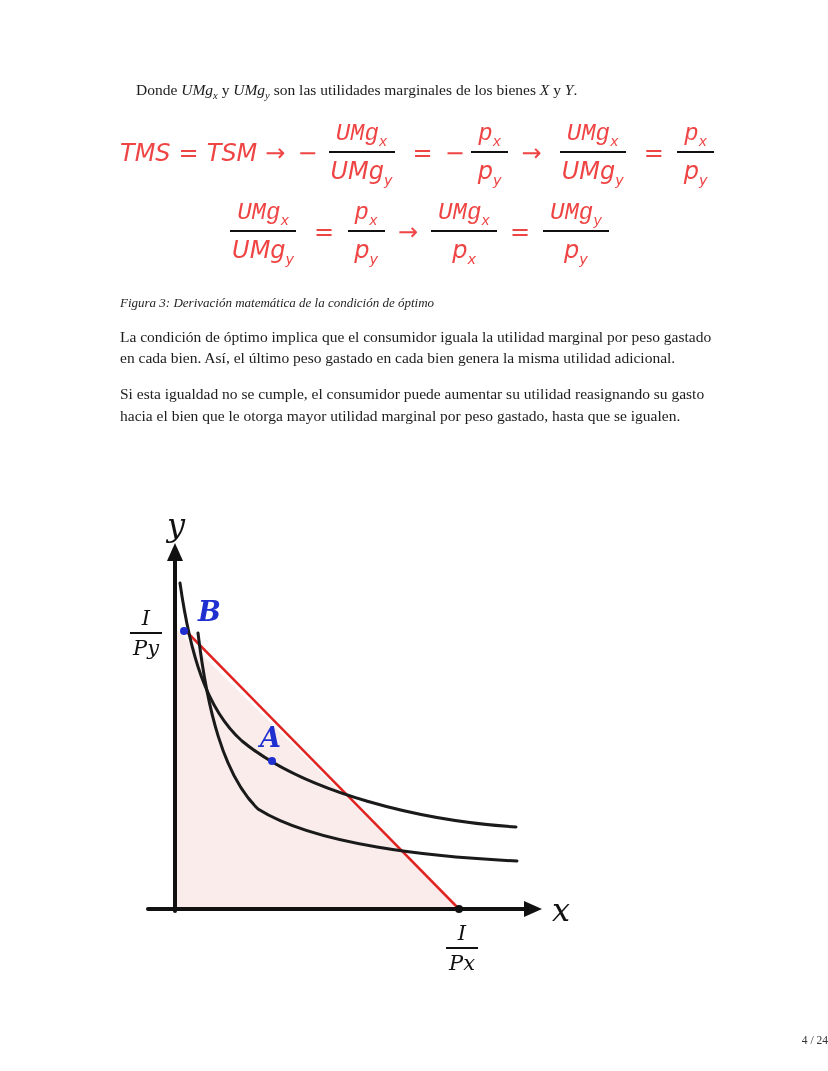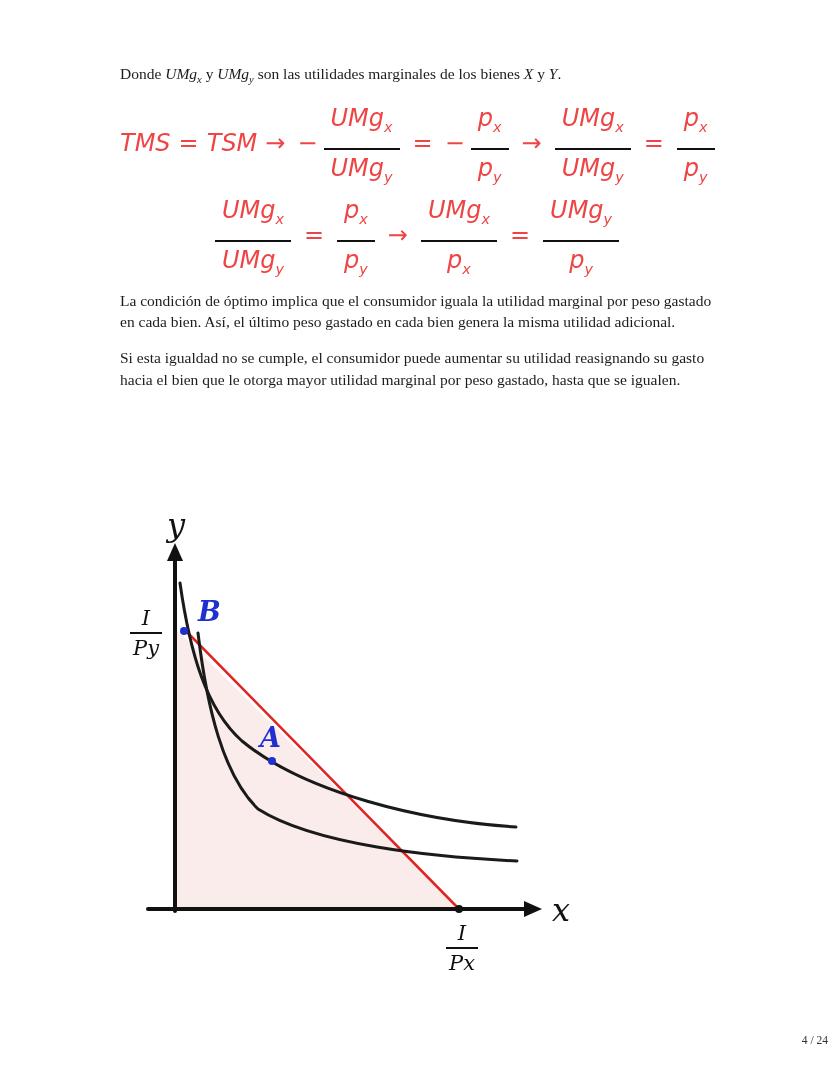--- a/index.html
+++ b/index.html
@@ -2,36 +2,36 @@
 <html><head>
 <meta charset="utf-8">
 <style>
   html,body { margin:0; padding:0; background:#ffffff; }
   .page {
     position:relative; width:828px; height:1071px; background:#ffffff;
     font-family:"Liberation Serif", serif; color:#1c1c1c; overflow:hidden;
   }
   .content { position:absolute; left:120px; top:64px; width:594px; }
 
-  .intro { font-size:15.5px; line-height:1.35; margin:0; }
+  .intro { font-size:15.5px; line-height:1.35; margin:16px; }
   .mi { font-style:italic; }
   .msub { font-size:0.68em; }
 
   .formula-block {
     margin-top:16px;
     font-family:"DejaVu Sans", sans-serif;
     font-style:italic; color:#ef4444; font-size:24px; font-weight:500;
   }
   .frow { display:flex; align-items:center; }
   .frow1 { justify-content:flex-start; }
   .frow2 { justify-content:center; margin-top:12px; }
   .op { margin:0 8px; }
   .minus { margin-left:4px; margin-right:1px; }
   .frac { display:inline-flex; flex-direction:column; align-items:center; margin:0 5px; }
-  .frac .num { padding:1px 7px 16px; border-bottom:2.5px solid #101010; }
+  .frac .num { padding:1px 7px 4px; border-bottom:2.5px solid #101010;font-family:Liberation Mono, monospace; }
   .frac .den { padding:4px 7px 1px; }
   .formula-block sub { font-size:0.6em; line-height:0; }
 
   .caption { margin-top:30px; margin-bottom:0; font-size:13px; font-style:italic; color:#242424; }
   .para { margin:15px 0 0 0; font-size:15.5px; line-height:1.36; }
 
   .figure { position:absolute; left:110px; top:503px; width:570px; height:485px; }
   .figure svg { display:block; }
 
   .footer {
@@ -91,20 +91,21 @@
           <span class="den"><span>p</span><sub>x</sub></span>
         </span>
         <span class="op">=</span>
         <span class="frac">
           <span class="num"><span>UMg</span><sub>y</sub></span>
           <span class="den"><span>p</span><sub>y</sub></span>
         </span>
       </div>
     </div>
 
+    <p class="caption">Figura 3: Derivación matemática de la condición de óptimo</p>
 
     <p class="para">La condición de óptimo implica que el consumidor iguala la utilidad marginal por peso gastado en cada bien. Así, el último peso gastado en cada bien genera la misma utilidad adicional.</p>
     <p class="para">Si esta igualdad no se cumple, el consumidor puede aumentar su utilidad reasignando su gasto hacia el bien que le otorga mayor utilidad marginal por peso gastado, hasta que se igualen.</p>
   </div>
 
   <div class="figure">
     <svg width="570" height="485" viewBox="0 0 570 485" xmlns="http://www.w3.org/2000/svg">
 
       <polygon points="67,127 349,406 67,406" fill="#fbecec"></polygon>
 

